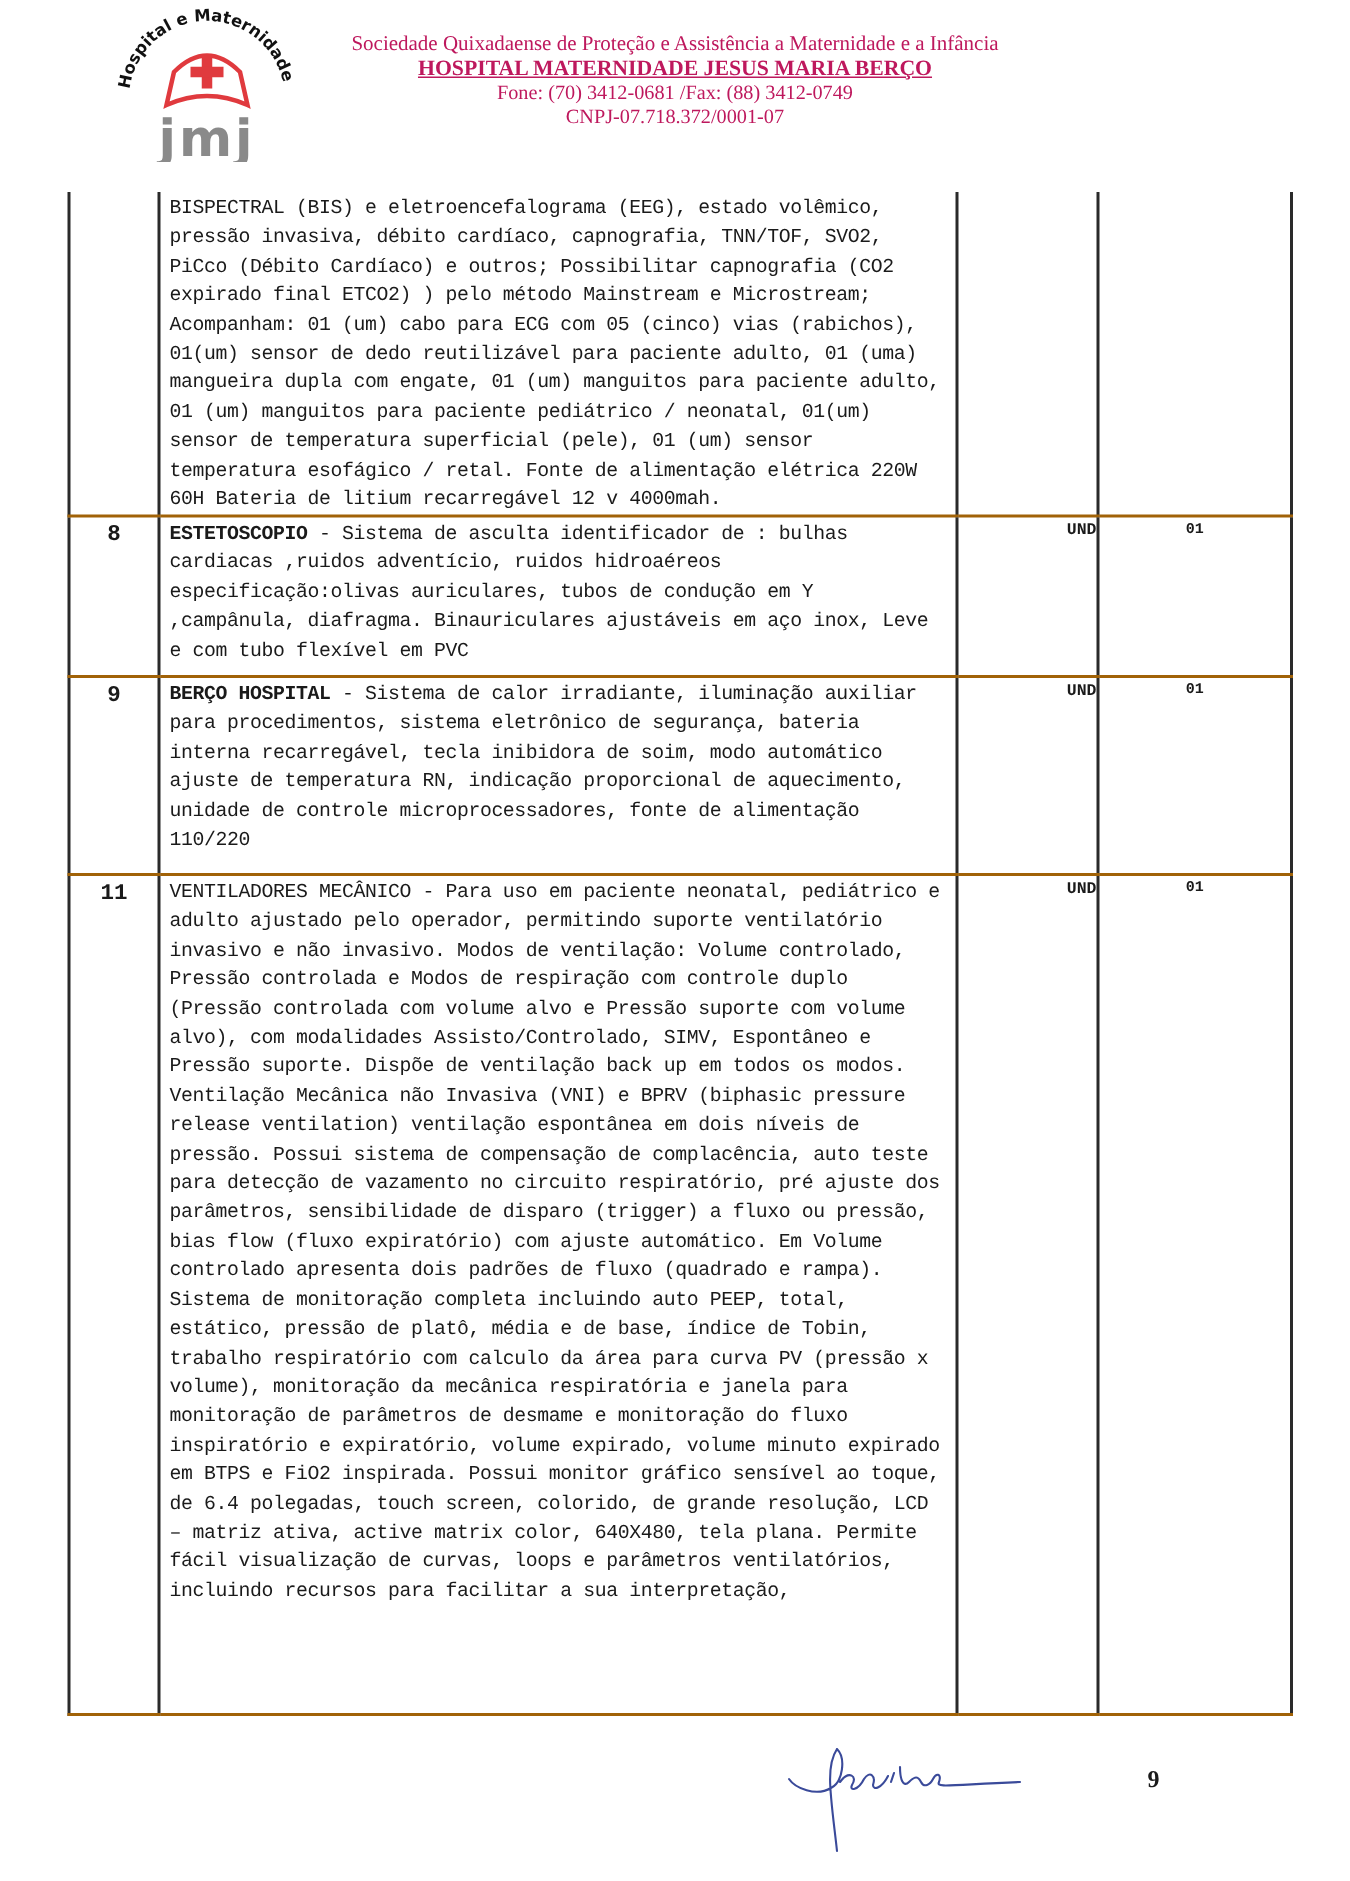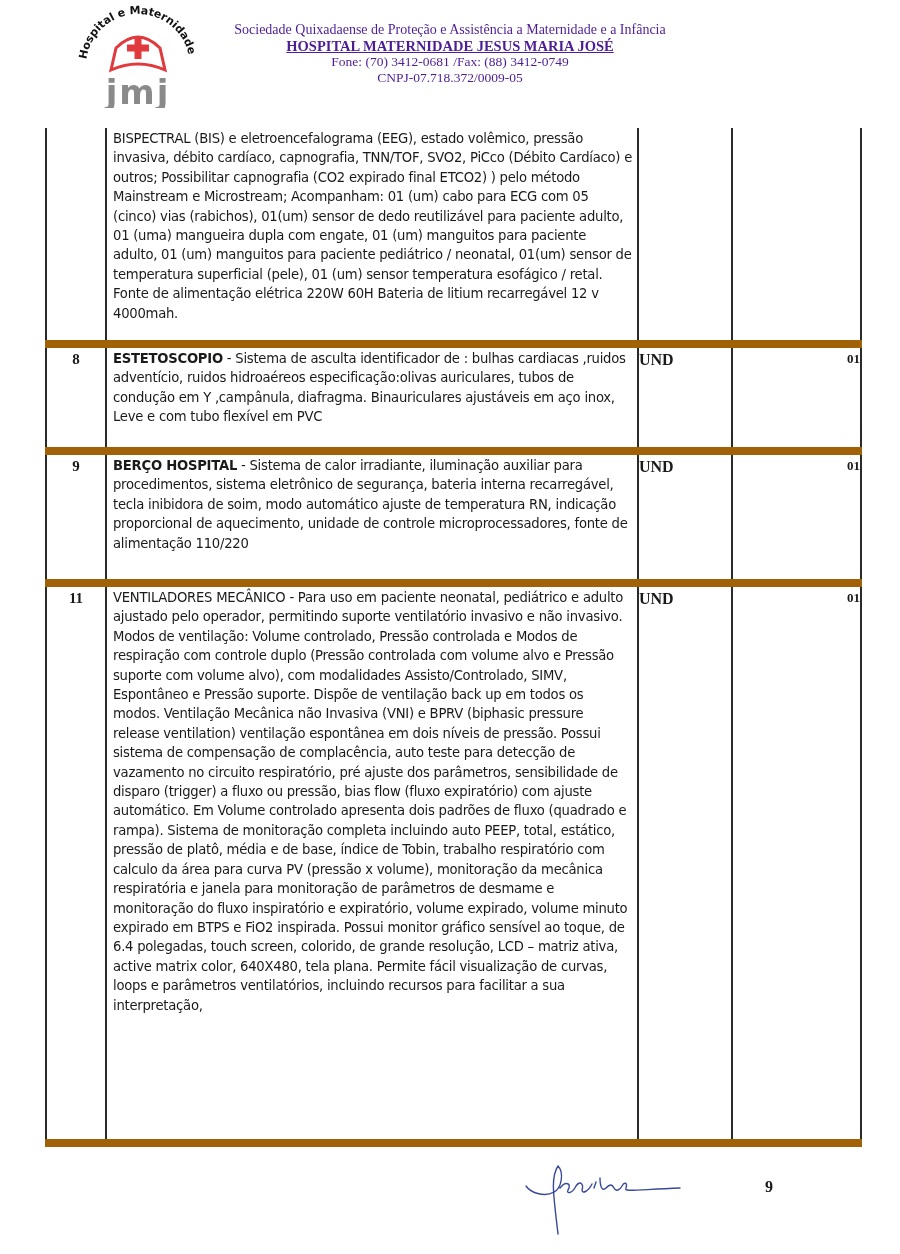--- a/index.html
+++ b/index.html
@@ -1,28 +1,28 @@
 <!DOCTYPE html>
 <html><head>
 <meta charset="utf-8">
 <style>
   html, body { margin: 0; padding: 0; background: #ffffff; }
   body { width: 900px; height: 1254px; position: relative; overflow: hidden; color: #1a1a1a; }
   .letterhead { position: absolute; left: 0; top: 0; width: 900px; height: 120px; }
   .logo { position: absolute; left: 78px; top: 4px; width: 120px; height: 104px; }
   .org-block { position: absolute; left: 200px; top: 22px; width: 500px; text-align: center;
-    font-family: "Liberation Serif", serif; font-size: 13.5px; line-height: 16px; color: #4c1d95; }
+    font-family: "Liberation Serif", serif; font-size: 13.5px; line-height: 16px; color: #be185d; }
   .org-block .society { font-size: 14px; }
   .org-block .hospital-name { font-weight: bold; text-decoration: underline; font-size: 14.5px; }
   table.items { position: absolute; left: 45px; top: 128px; width: 817px; border-collapse: collapse; table-layout: fixed; }
-  table.items td { border-left: 2px solid #2a2a2a; border-right: 2px solid #2a2a2a; border-bottom: 8px solid #a16207; vertical-align: top; padding: 0; }
+  table.items td { border-left: 2px solid #2a2a2a; border-right: 2px solid #2a2a2a; border-bottom: 2px solid #a16207; vertical-align: top; padding: 0; font-family: Liberation Mono, monospace; }
   td.col-num { width: 58px; text-align: center; font-family: "Liberation Serif", serif; font-weight: bold; font-size: 15px; padding-top: 3px !important; }
   td.col-desc { width: 520px; font-family: "DejaVu Sans", sans-serif; font-size: 13.2px; line-height: 19.4px; padding: 1px 4px 0 6px !important; letter-spacing: -0.25px; }
-  td.col-unit { width: 92px; text-align: left; font-family: "Liberation Serif", serif; font-weight: bold; font-size: 16px; padding-top: 3px !important; }
-  td.col-qty { text-align: right; font-family: "Liberation Serif", serif; font-weight: bold; font-size: 13px; padding-top: 3px !important; }
+  td.col-unit { width: 92px; text-align: right; font-family: "Liberation Serif", serif; font-weight: bold; font-size: 11px; padding-top: 3px !important; }
+  td.col-qty { text-align: center; font-family: "Liberation Serif", serif; font-weight: bold; font-size: 10px; padding-top: 3px !important; }
   .desc-text { display: block; }
   .item-name { font-weight: bold; margin-top: 26px; }
   .footer-signature { position: absolute; left: 520px; top: 1158px; width: 180px; height: 80px; }
   .page-number { position: absolute; left: 765px; top: 1178px; font-family: "Liberation Serif", serif; font-weight: bold; font-size: 16px; }
 </style>
 </head>
 <body>
 
 <div class="letterhead">
   <div class="logo">
@@ -34,23 +34,23 @@
         <textPath href="#arcPath" startOffset="4%">Hospital e Maternidade</textPath>
       </text>
       <path d="M 33 66 L 38 44 Q 60 22 82 44 L 87 66 Q 60 54 33 66 Z" fill="none" stroke="#e03a3e" stroke-width="3"></path>
       <rect x="56.5" y="33" width="7" height="22" fill="#e03a3e"></rect>
       <rect x="49" y="40.5" width="22" height="7" fill="#e03a3e"></rect>
       <text x="60" y="100" text-anchor="middle" font-family="DejaVu Sans, sans-serif" font-weight="bold" font-size="34" fill="#8a8a8a" letter-spacing="2">jmj</text>
     </svg>
   </div>
   <div class="org-block">
     <div class="society">Sociedade Quixadaense de Proteção e Assistência a Maternidade e a Infância</div>
-    <div class="hospital-name">HOSPITAL MATERNIDADE JESUS MARIA JOSÉ</div>
+    <div class="hospital-name">HOSPITAL MATERNIDADE JESUS MARIA BERÇO</div>
     <div>Fone: (70) 3412-0681 /Fax: (88) 3412-0749</div>
-    <div>CNPJ-07.718.372/0009-05</div>
+    <div>CNPJ-07.718.372/0001-07</div>
   </div>
 </div>
 
 <table class="items">
   <tbody>
     <tr style="height:216px;">
       <td class="col-num"></td>
       <td class="col-desc">
         <span class="desc-text">BISPECTRAL (BIS) e eletroencefalograma (EEG), estado volêmico, pressão invasiva, débito cardíaco, capnografia, TNN/TOF, SVO2, PiCco (Débito Cardíaco) e outros; Possibilitar capnografia (CO2 expirado final ETCO2) ) pelo método Mainstream e Microstream; Acompanham: 01 (um) cabo para ECG com 05 (cinco) vias (rabichos), 01(um) sensor de dedo reutilizável para paciente adulto, 01 (uma) mangueira dupla com engate, 01 (um) manguitos para paciente adulto, 01 (um) manguitos para paciente pediátrico / neonatal, 01(um) sensor de temperatura superficial (pele), 01 (um) sensor temperatura esofágico / retal. Fonte de alimentação elétrica 220W 60H Bateria de litium recarregável 12 v 4000mah.</span>
       </td>

